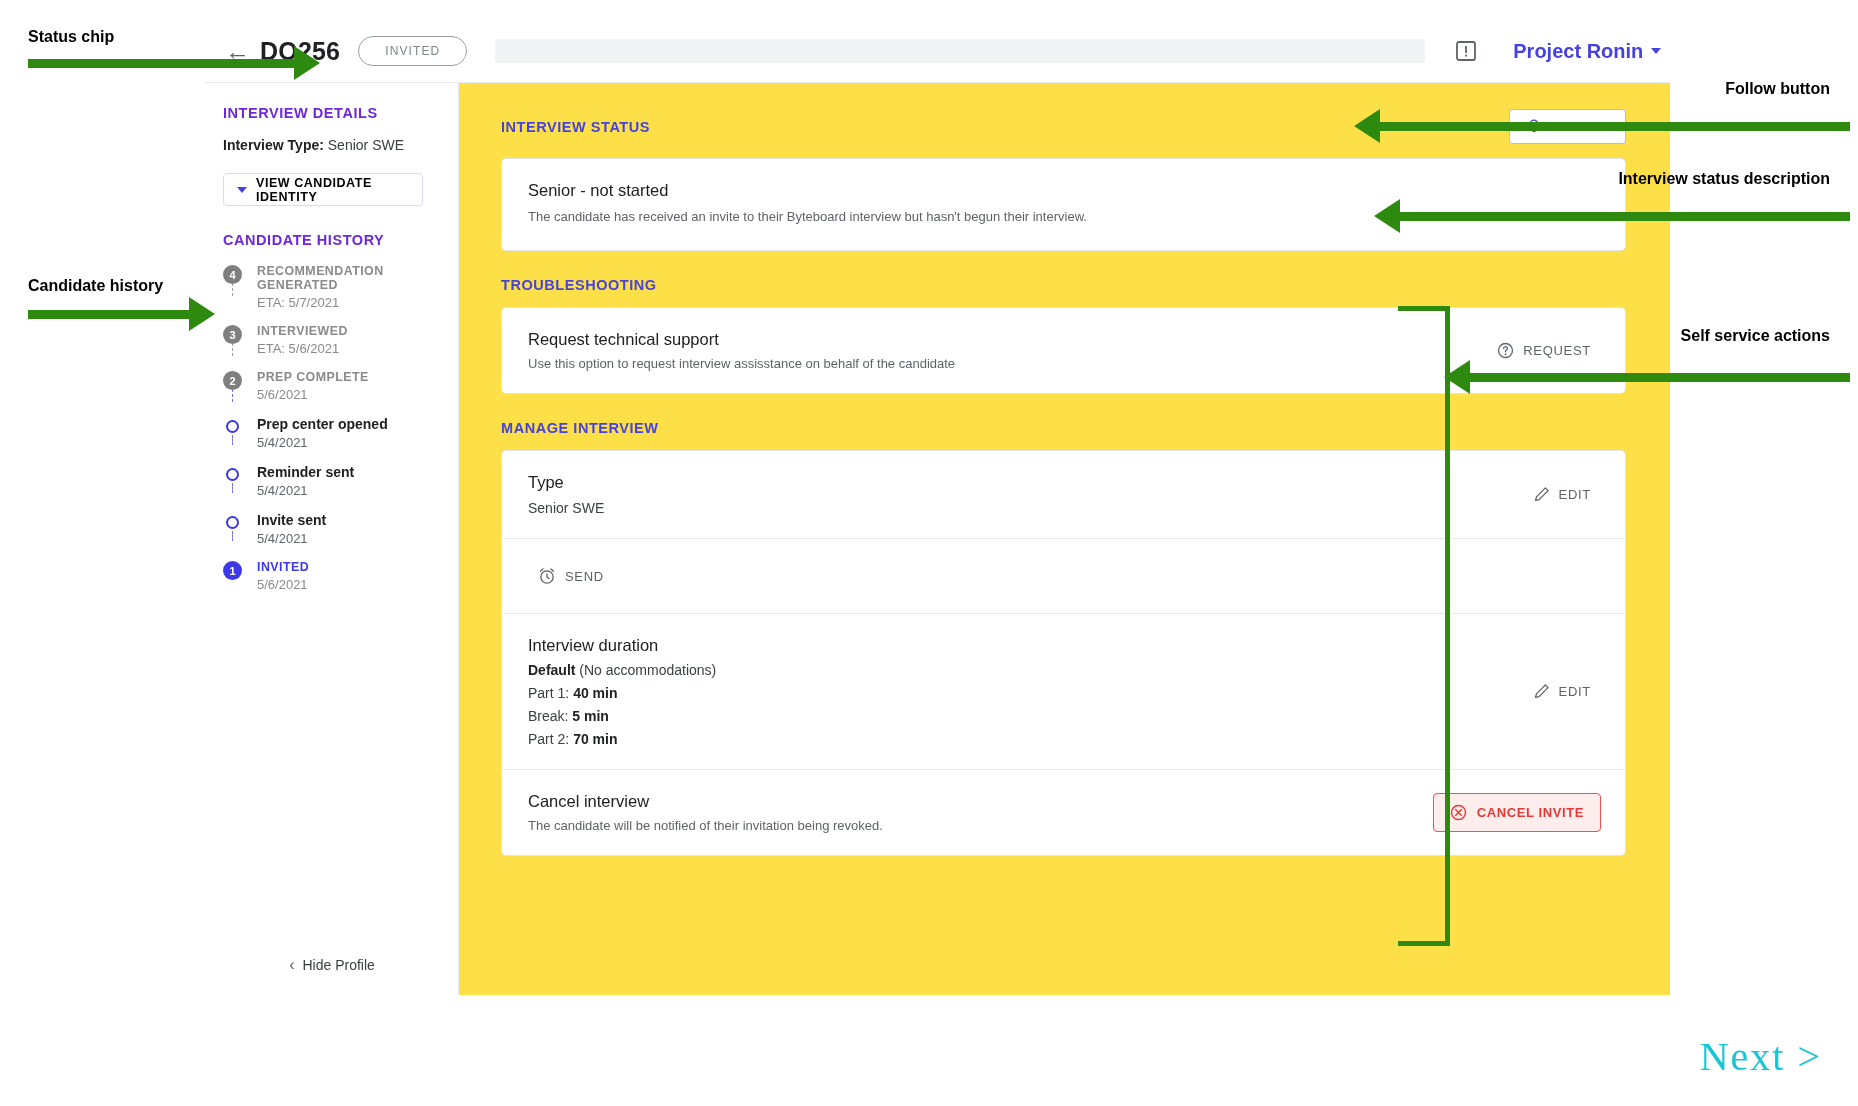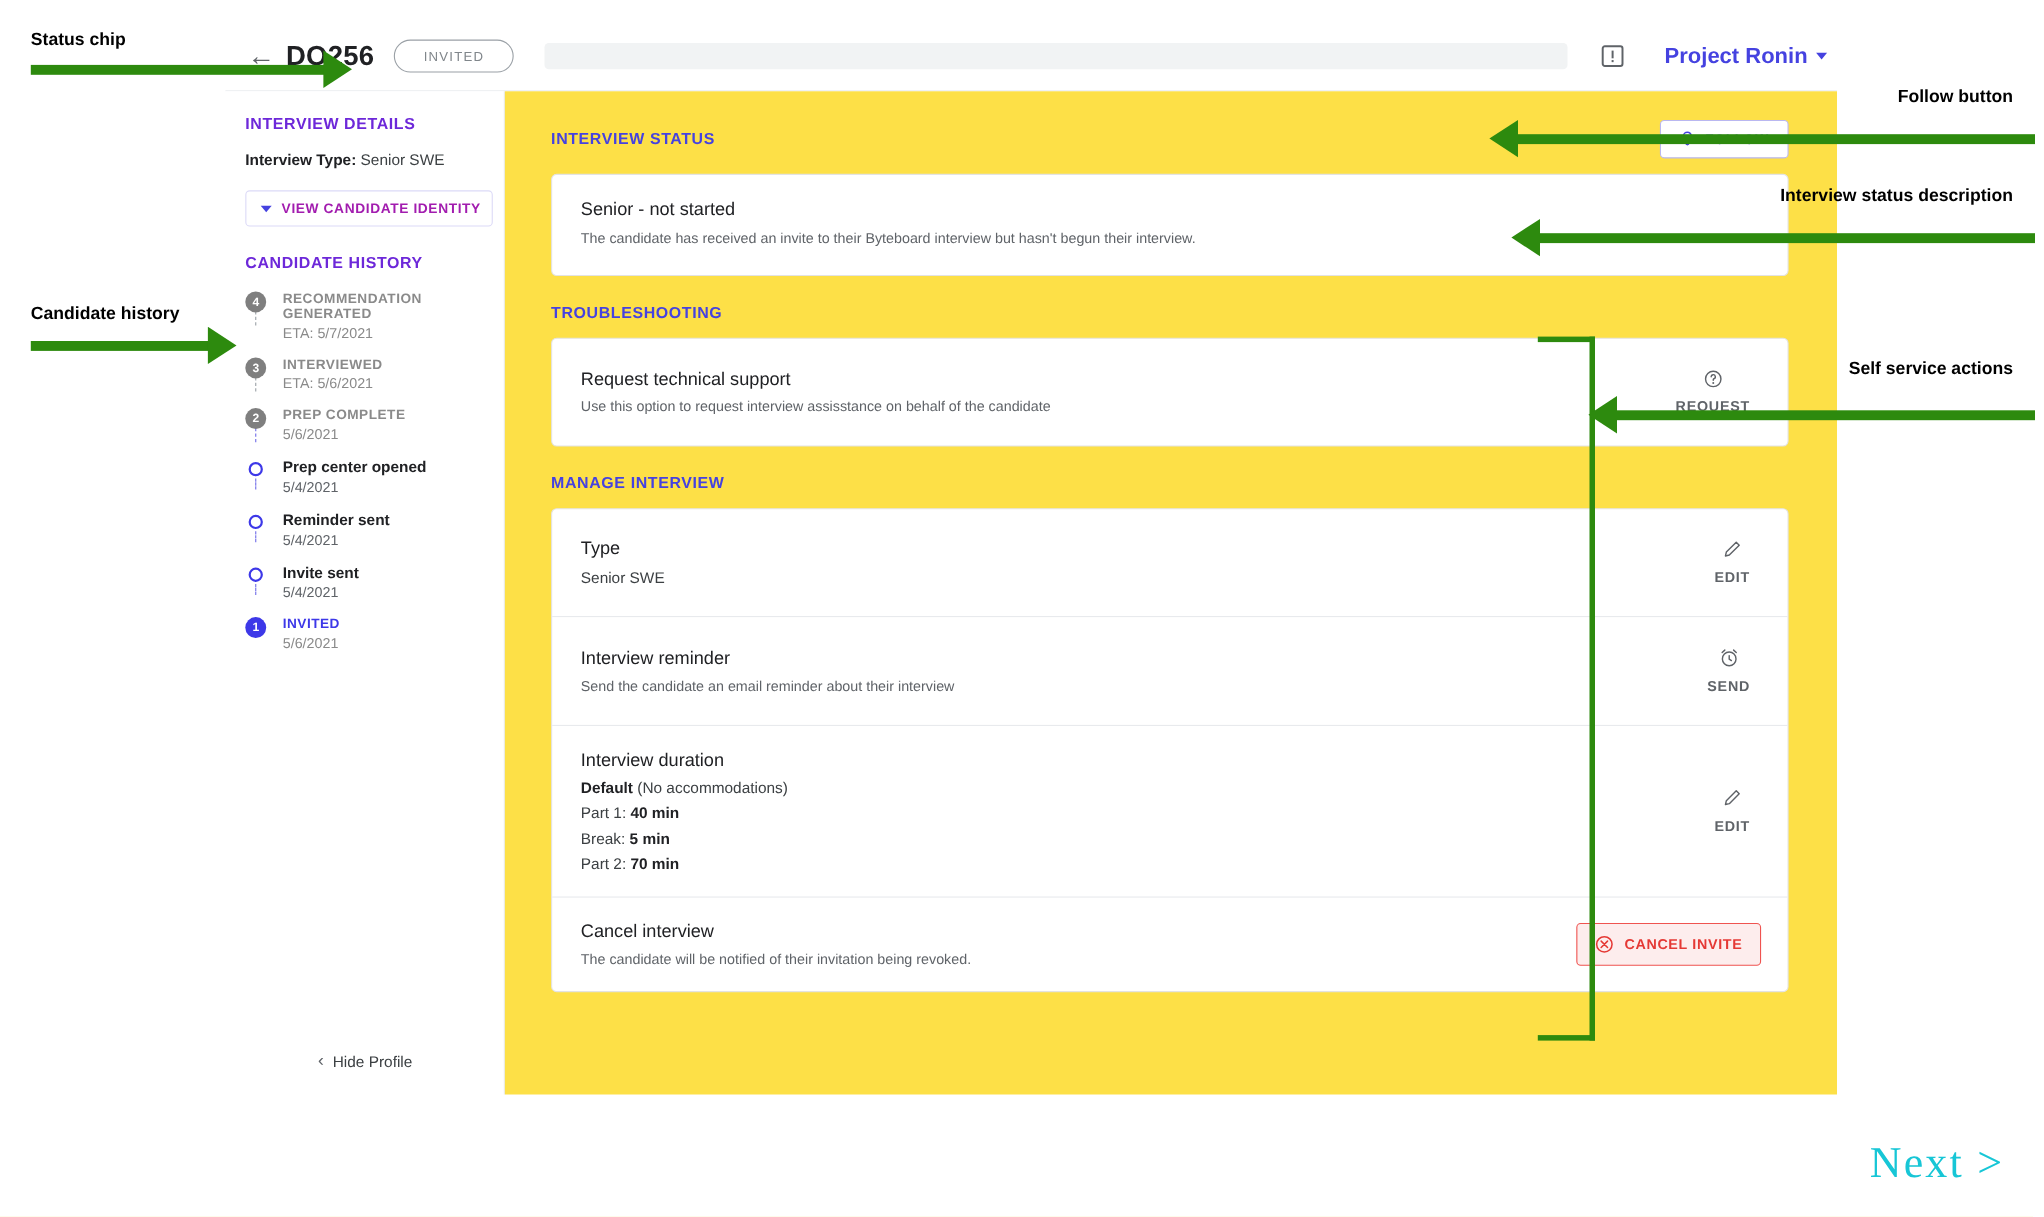--- a/index.html
+++ b/index.html
@@ -58,24 +58,24 @@
     width: 254px; background: #fff; position: relative;
     border-right: 1px solid #e8eaed; padding: 22px 0 0 0;
   }
   .sec-title {
     color: #6d28d9; font-size: 14.5px; font-weight: bold;
     letter-spacing: .55px; padding: 0 0 0 18px; margin-bottom: 16px;
   }
   .iv-type { font-size: 14px; color: #3c4043; padding-left: 18px; margin-bottom: 20px; }
   .iv-type b { font-weight: bold; color:#202124;}
   .vci-btn {
-    margin: 0 0 0 18px; width: 225px; height: 33px;
+    margin: 0 0 0 18px; width: 200px; height: 33px;
     border: 1px solid #dcdaf7; border-radius: 4px; background: #fff;
     display: flex; align-items: center; gap: 9px; padding-left: 13px;
-    color: #a21caf; font-size: 12.5px; font-weight: bold; letter-spacing: .55px;
+    color: #000000; font-size: 12.5px; font-weight: bold; letter-spacing: .55px;
     cursor: pointer;
   }
   .chev-down { width:0;height:0;border-left:5px solid transparent;border-right:5px solid transparent;border-top:6px solid #4542e0; }
   .hist-title { margin-top: 26px; }
 
   
   .timeline { position: relative; padding-left: 18px; }
   .tl-row { position: relative; display: flex; align-items: flex-start; min-height: 45px; }
   .tl-marker { position: relative; width: 26px; flex: 0 0 26px; }
   .tl-dot-num {
@@ -142,22 +142,22 @@
   .row-left { }
   .row-title { font-size: 16.5px; color: #202124; }
   .row-sub { font-size: 13px; color: #5f6368; margin-top: 7px; }
   .row-val { font-size: 14px; color: #3c4043; margin-top: 8px; }
   .dur-line { font-size: 14px; color: #3c4043; margin-top: 7px; }
   .dur-line b { font-weight: bold; color:#202124; }
 
   .act-btn {
     display: flex; align-items: center; gap: 9px;
     background: none; border: none; cursor: pointer;
-    color: #5f6368; font-size: 13px; font-weight: bold; letter-spacing: .7px;
-    padding: 6px 10px; white-space: nowrap; flex-direction: column;
+    color: #5f6368; font-size: 13px; font-weight: normal; letter-spacing: .7px;
+    padding: 6px 10px; white-space: nowrap;
   }
   .cancel-btn {
     display: flex; align-items: center; gap: 10px;
     background: #fdeded; border: 1px solid #ef5350; border-radius: 4px;
     color: #e53935; font-size: 13px; font-weight: bold; letter-spacing: .6px;
     padding: 10px 16px; cursor: pointer;
   }
 
   
   .anno-label {
@@ -346,24 +346,20 @@
             </div>
             <button class="act-btn">
               <svg width="17" height="17" viewBox="0 0 17 17">
                 <path d="M12.4 1.9l2.7 2.7-9 9-3.5.8.8-3.5z" fill="none" stroke="#5f6368" stroke-width="1.3" stroke-linejoin="round"></path>
               </svg>
               <span>EDIT</span>
             </button>
           </div>
 
           <div class="row">
-            <div class="row-left">
-              <div class="row-title">Interview reminder</div>
-              <div class="row-sub">Send the candidate an email reminder about their interview</div>
-            </div>
             <button class="act-btn">
               <svg width="18" height="18" viewBox="0 0 18 18">
                 <circle cx="9" cy="10" r="6.2" fill="none" stroke="#5f6368" stroke-width="1.3"></circle>
                 <path d="M9 7v3.1l2 1.4" fill="none" stroke="#5f6368" stroke-width="1.3" stroke-linecap="round"></path>
                 <path d="M2.6 4.2L5 2M15.4 4.2L13 2" stroke="#5f6368" stroke-width="1.3" stroke-linecap="round"></path>
               </svg>
               <span>SEND</span>
             </button>
           </div>
 

